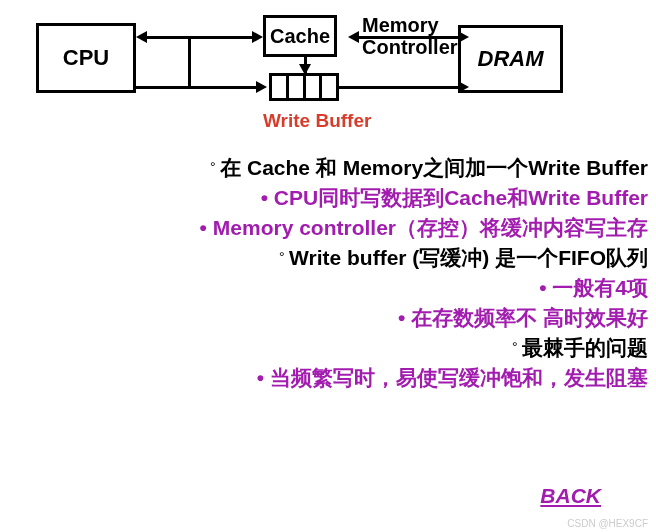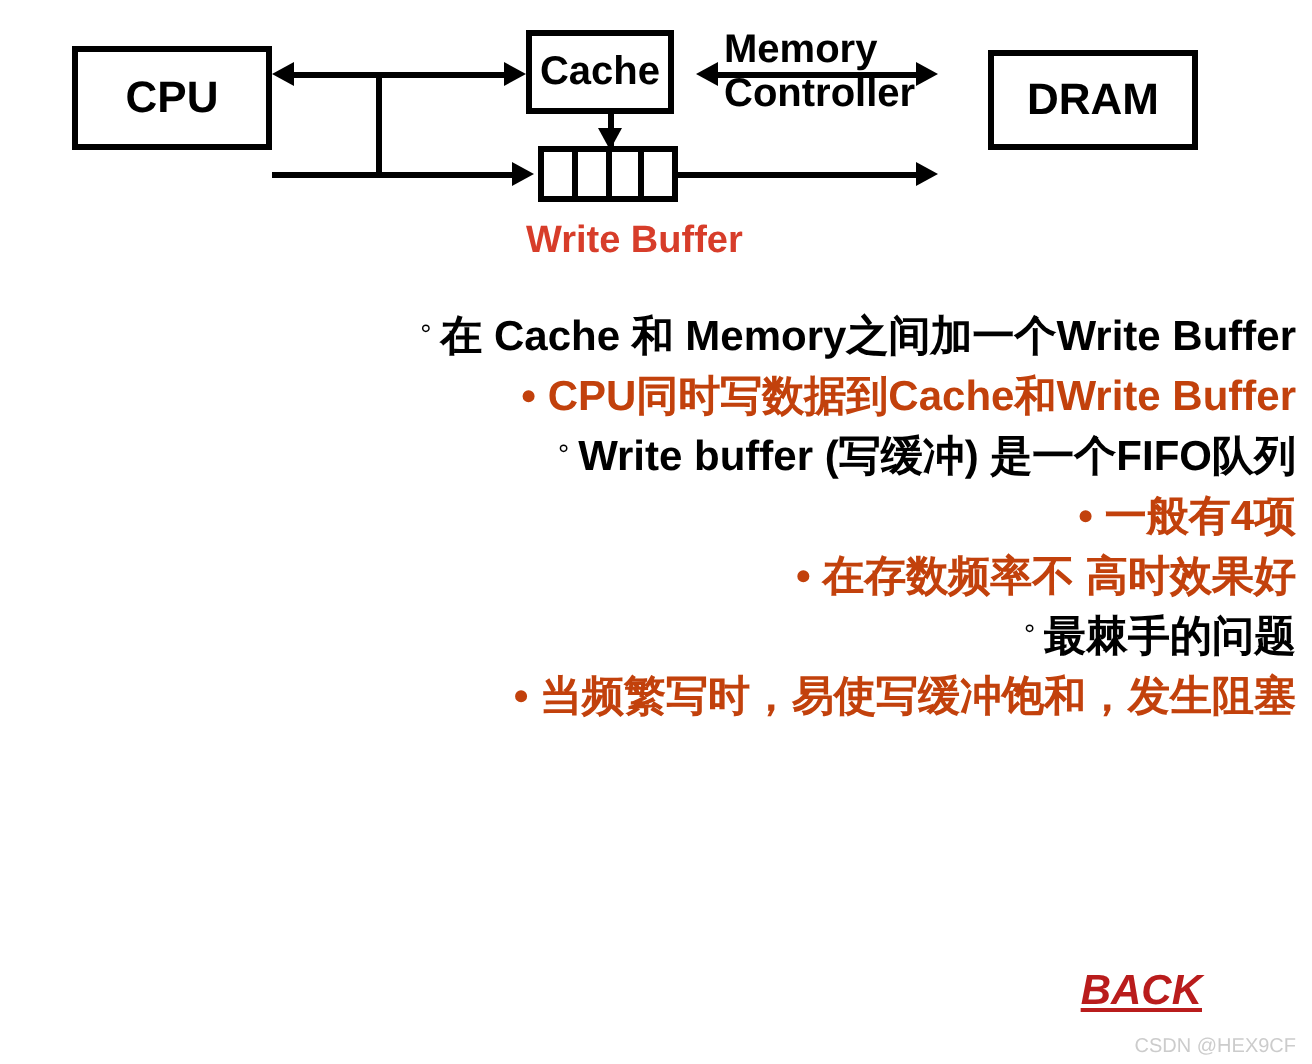--- a/index.html
+++ b/index.html
@@ -21,23 +21,23 @@
   .box {
     position: absolute;
     border: 3px solid #000;
     display: flex;
     align-items: center;
     justify-content: center;
     font-size: 22px;
     font-weight: bold;
     background: #fff;
   }
-  .cpu { left: 18px; top: 15px; width: 100px; height: 52px; }
+  .cpu { left: 18px; top: 15px; width: 100px; height: 70px; }
   .cache { left: 245px; top: 7px; width: 74px; height: 42px; font-size: 20px; }
-  .dram { left: 476px; top: 17px; width: 105px; height: 50px; }
+  .dram { left: 440px; top: 17px; width: 105px; height: 68px; font-style: italic; }
   .memctrl {
     position: absolute;
     left: 344px; top: 6px;
     font-size: 20px;
     font-weight: bold;
     line-height: 1.1;
   }
   .buffer-box {
     position: absolute;
     left: 251px; top: 65px;
@@ -82,31 +82,31 @@
     font-size: 21px;
     color: #000;
     font-weight: bold;
   }
   ul.inner {
     margin: 2px 0 2px 52px;
     padding: 0;
     list-style: none;
   }
   ul.inner li {
-    color: #c2410c;
+    color: #a21caf;
     font-size: 21px;
     font-weight: bold;
     margin-bottom: 2px;
   }
   ul.inner li::before { content: "• "; }
   .back {
     position: absolute;
     right: 55px;
     bottom: 24px;
-    color: #b91c1c;
+    color: #a21caf;
     font-size: 21px;
     font-style: italic;
     font-weight: bold;
     text-decoration: underline;
   }
   .watermark {
     position: absolute;
     right: 8px;
     bottom: 3px;
     font-size: 10px;
@@ -151,20 +151,21 @@
   <div class="line vline" style="left:286px; top:49px; height:16px;"></div>
   <div class="arrowD" style="left:281px; top:56px;"></div>
 </div>
 
 <ul class="outer">
   <li>
     <span class="deg">°</span>
     <span class="main-txt">在 Cache 和 Memory之间加一个Write Buffer</span>
     <ul class="inner">
       <li>CPU同时写数据到Cache和Write Buffer</li>
+      <li>Memory controller（存控）将缓冲内容写主存</li>
     </ul>
   </li>
   <li>
     <span class="deg">°</span>
     <span class="main-txt">Write buffer (写缓冲) 是一个FIFO队列</span>
     <ul class="inner">
       <li>一般有4项</li>
       <li>在存数频率不 高时效果好</li>
     </ul>
   </li>

